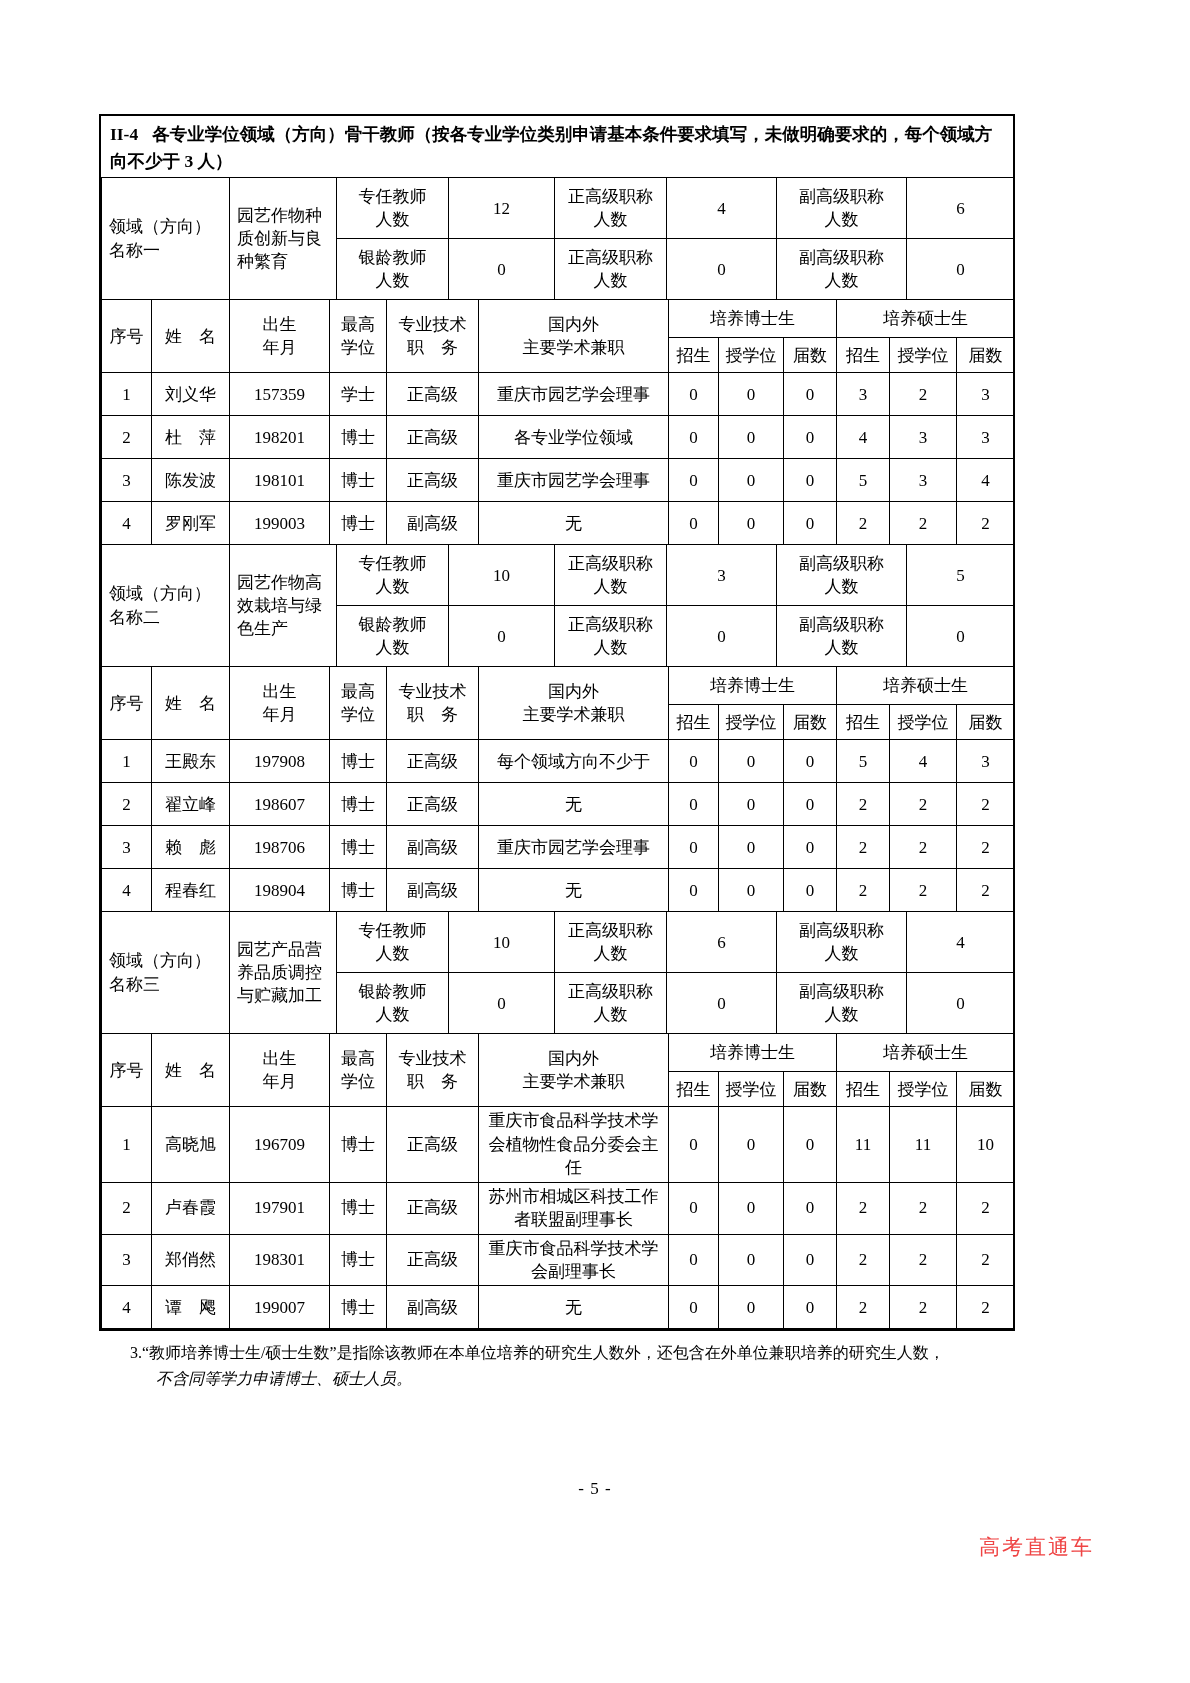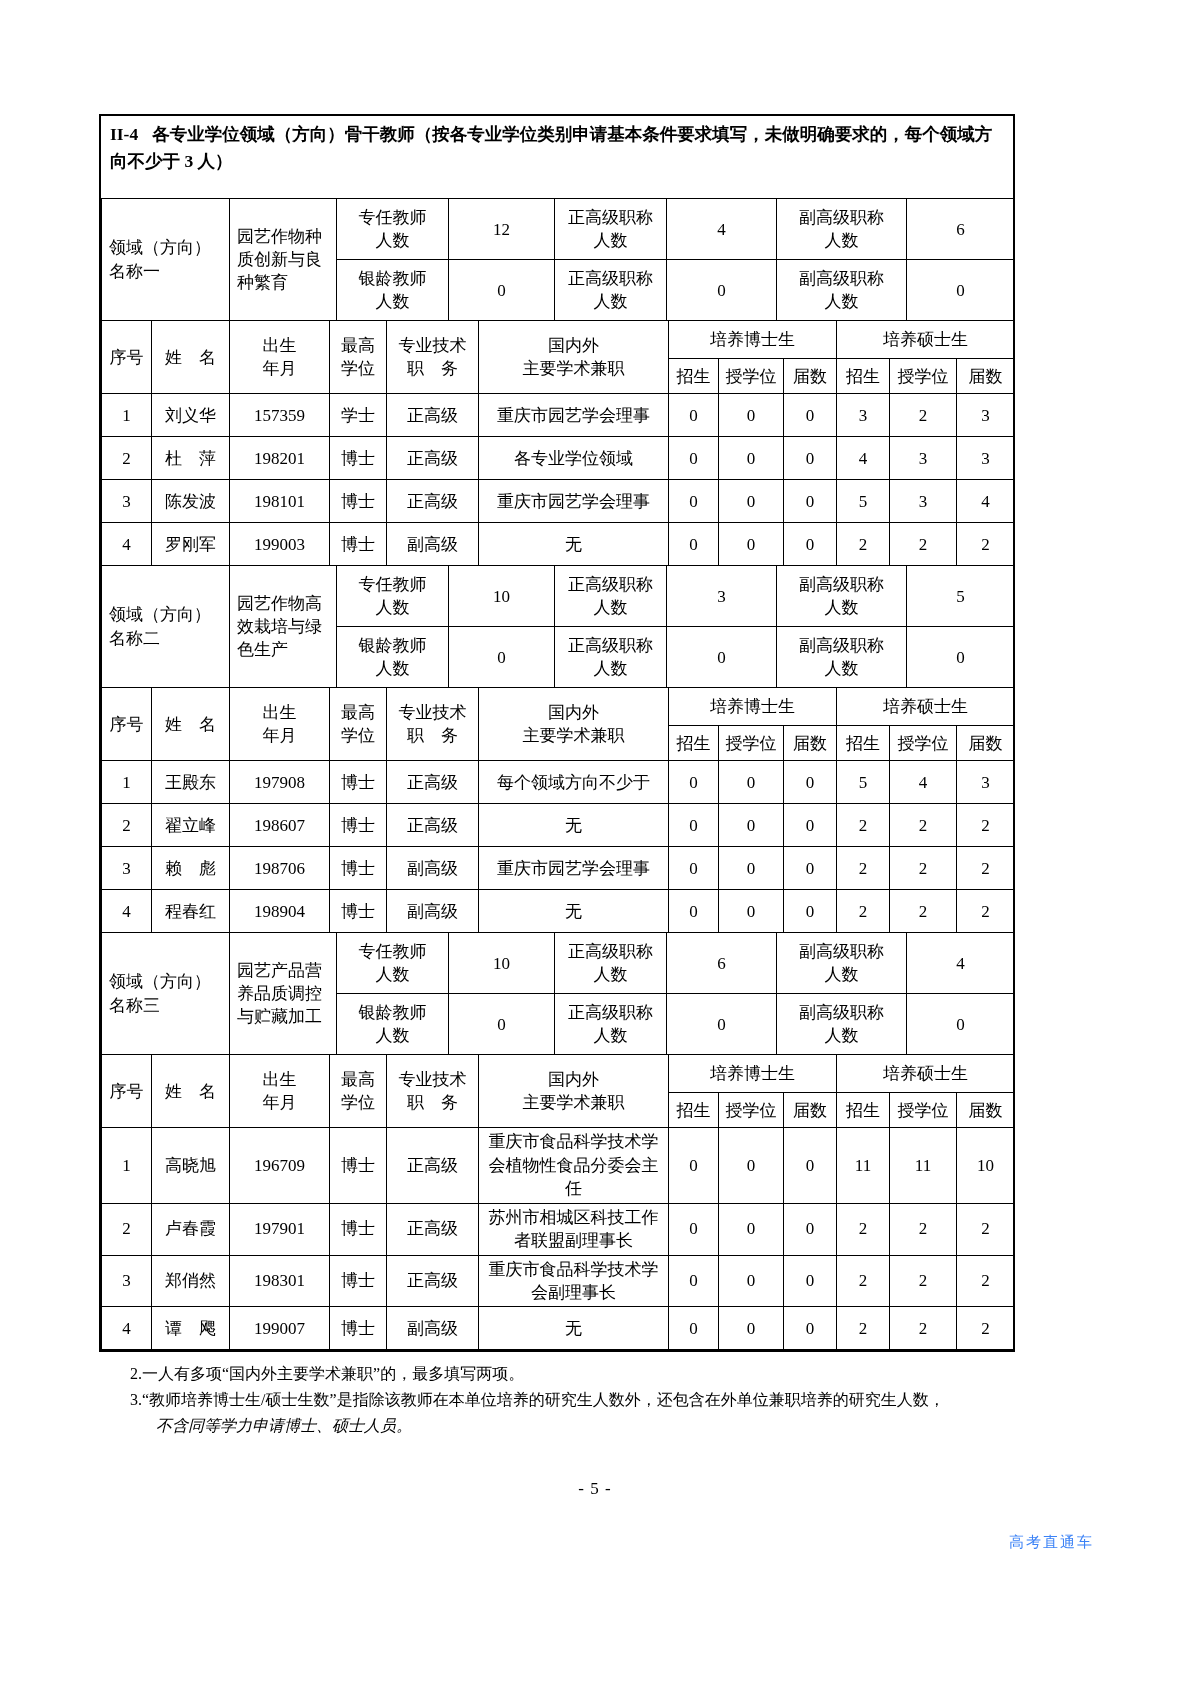--- a/index.html
+++ b/index.html
@@ -5,21 +5,21 @@
   html,body { margin:0; padding:0; }
   body {
     width:1190px; height:1683px; background:#ffffff; position:relative;
     font-family:"Liberation Serif","DejaVu Serif",serif; color:#000;
     overflow:hidden;
   }
   .content { position:absolute; left:99px; top:114px; width:916px; }
   .sheet { border:2px solid #000; }
   .title {
     font-weight:bold; font-size:17.5px; line-height:1.55;
-    padding:5px 9px 23px 9px; border-bottom:1px solid #000;
+    padding:5px 9px 2px 9px; border-bottom:1px solid #000;
   }
   .title .no { margin-right:14px; }
   table { width:100%; border-collapse:collapse; table-layout:fixed; margin-top:-1px; }
   td {
     border:1px solid #000; text-align:center; vertical-align:middle;
     font-size:17px; line-height:1.38; padding:2px 3px; word-break:break-all;
   }
   .pl { white-space:pre-line; }
   .tl { text-align:left; padding-left:7px; }
   .hb td { height:56px; }
@@ -30,21 +30,21 @@
   .n1 { padding-left:2px; }
   .n2 { padding-left:31px; }
   .n3 { padding-left:57px;font-style:italic; }
   .page-number {
     position:absolute; left:0; top:1479px; width:1190px;
     text-align:center; font-size:17px; letter-spacing:1px;
   }
   .watermark {
     position:absolute; top:1533px; right:96px;
     font-family:"Liberation Sans","DejaVu Sans",sans-serif;
-    font-size:15px; color:#3b82f6; letter-spacing:2px;
+    font-size:21px; color:#ef4444; letter-spacing:2px;
   }
 </style>
 </head>
 <body>
 
 <div class="content">
   <div class="sheet">
 
     <div class="title">
       <span class="no">II-4</span><span>各专业学位领域（方向）骨干教师（按各专业学位类别申请基本条件要求填写，未做明确要求的，每个领域方向不少于 3 人）</span>
@@ -469,20 +469,19 @@
             <td>2</td>
             <td>2</td>
             <td>2</td>
           </tr>
         </tbody>
     </table>
 
   </div>
 
   <div class="notes">
-    <div class="n2">2.一人有多项“国内外主要学术兼职”的，最多填写两项。</div>
     <div class="n2">3.“教师培养博士生/硕士生数”是指除该教师在本单位培养的研究生人数外，还包含在外单位兼职培养的研究生人数，</div>
     <div class="n3">不含同等学力申请博士、硕士人员。</div>
   </div>
 </div>
 
 <div class="page-number">- 5 -</div>
 <div class="watermark">高考直通车</div>
 
 </body></html>

